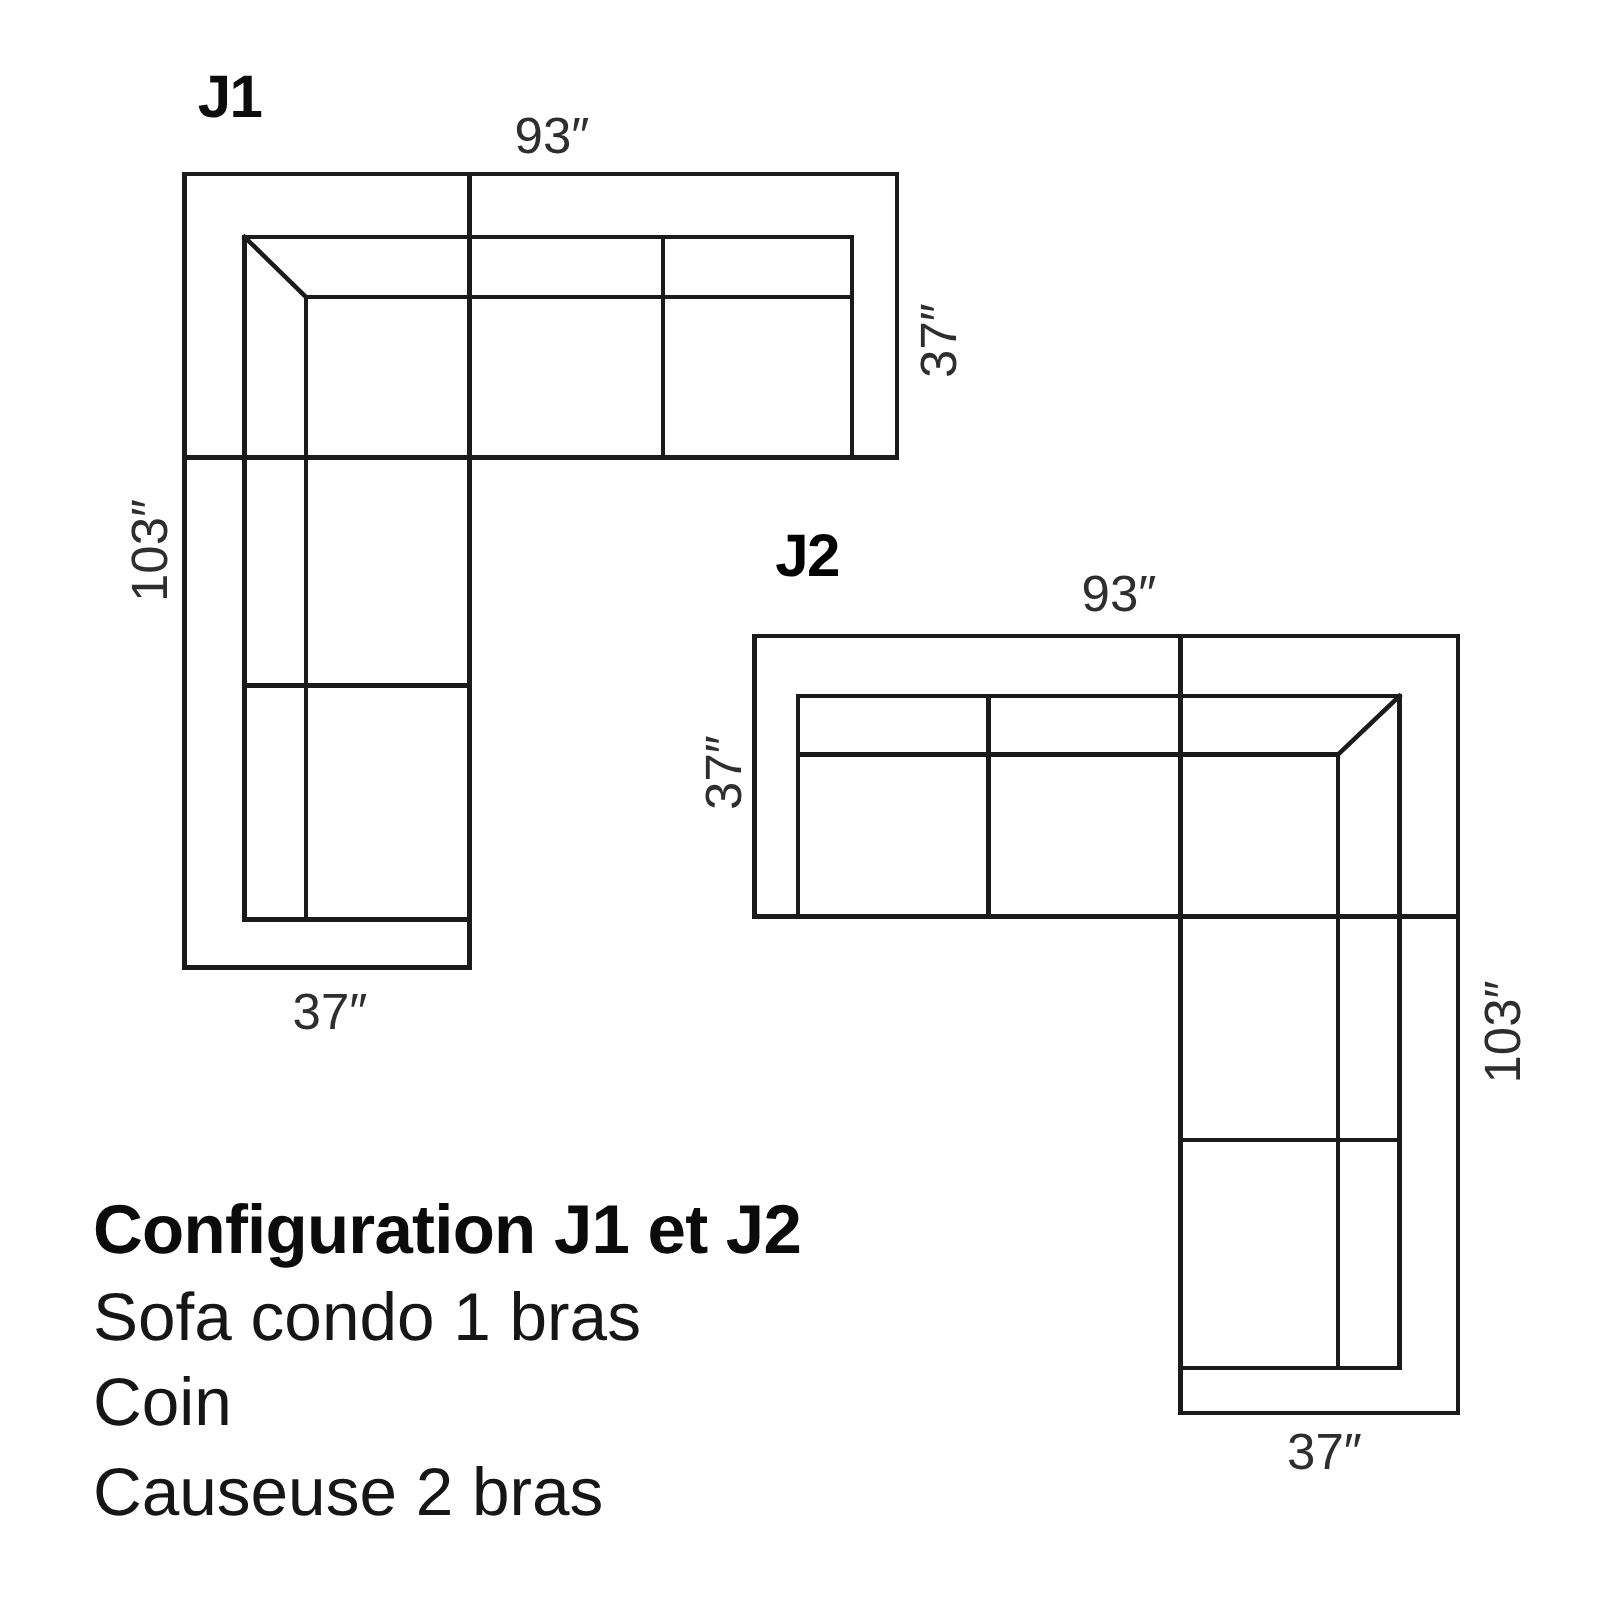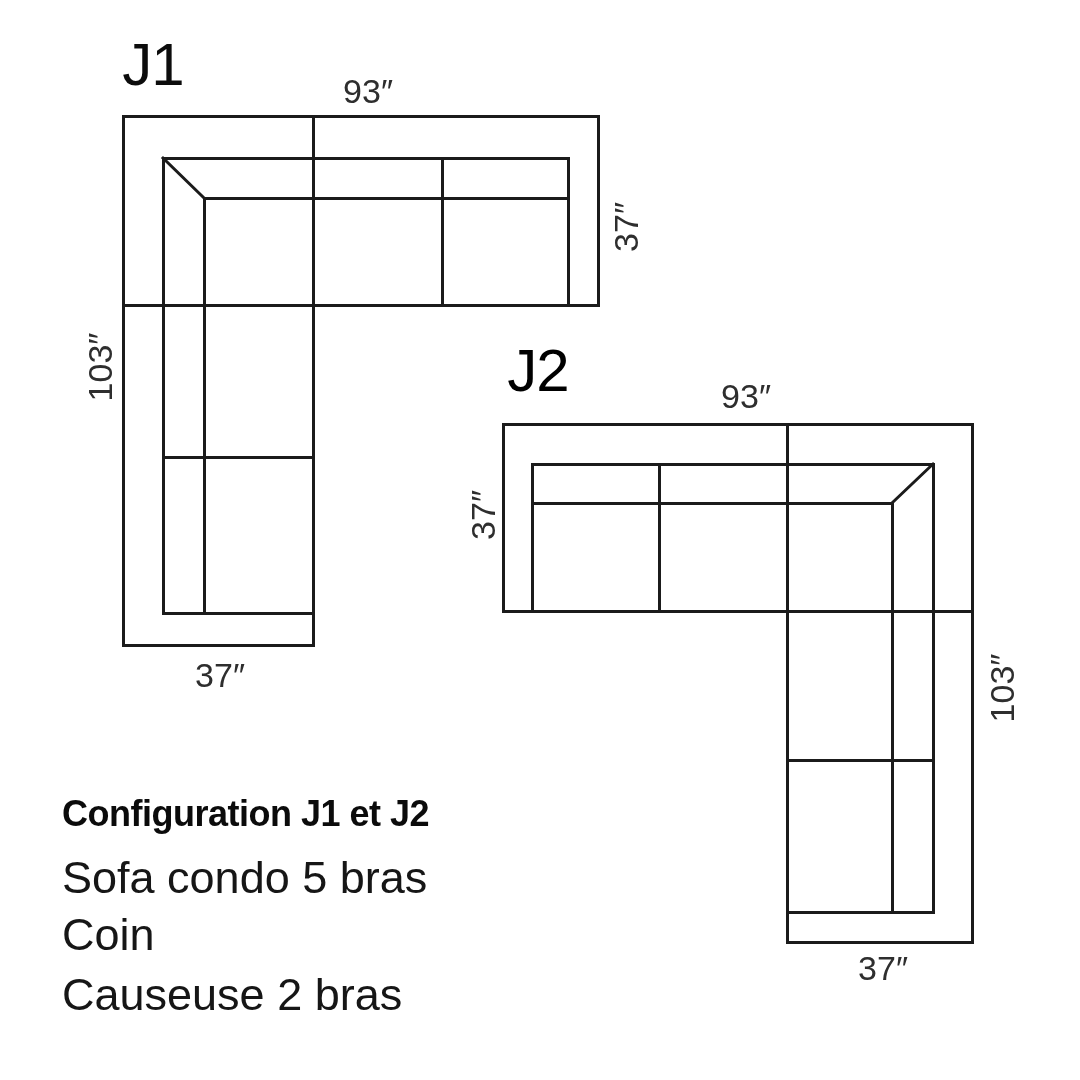--- a/index.html
+++ b/index.html
@@ -26,22 +26,22 @@
   }
   #overlay {
     position: absolute;
     left: 0;
     top: 0;
     width: 1080px;
     height: 1080px;
   }
   .diagram-title {
     position: absolute;
-    font-size: 60px;
-    font-weight: 400;
+    font-size: 40px;
+    font-weight: 700;
     letter-spacing: -1px;
     color: #0c0c0c;
     transform: translate(-50%, -50%);
     white-space: nowrap;
     line-height: 1;
   }
   .dim-label {
     position: absolute;
     font-size: 34px;
     font-weight: 400;
@@ -54,21 +54,21 @@
     left: 0;
     top: 0;
     width: 1080px;
     height: 1080px;
     pointer-events: none;
   }
   .caption-title {
     position: absolute;
     left: 62px;
     top: 796px;
-    font-size: 36px;
+    font-size: 46px;
     font-weight: 700;
     letter-spacing: -0.5px;
     color: #0b0b0b;
     line-height: 1;
     white-space: nowrap;
   }
   .caption-line {
     position: absolute;
     left: 62px;
     font-size: 45px;
@@ -127,18 +127,18 @@
       <div class="dim-label" style="left: 220px; top: 675px; color: rgb(46, 46, 46); transform: translate(-50%, -50%) rotate(0deg);">37″</div>
       <div class="diagram-title" style="left: 538px; top: 371px; color: #000000;">J2</div>
       <div class="dim-label" style="left: 746px; top: 396px; color: rgb(46, 46, 46); transform: translate(-50%, -50%) rotate(0deg);">93″</div>
       <div class="dim-label" style="left: 483px; top: 515px; color: rgb(46, 46, 46); transform: translate(-50%, -50%) rotate(-90deg);">37″</div>
       <div class="dim-label" style="left: 1002px; top: 688px; color: rgb(46, 46, 46); transform: translate(-50%, -50%) rotate(-90deg);">103″</div>
       <div class="dim-label" style="left: 883px; top: 968px; color: rgb(46, 46, 46); transform: translate(-50%, -50%) rotate(0deg);">37″</div>
     </div>
 
   <div class="caption">
     <div class="caption-title">Configuration J1 et J2</div>
-    <div class="caption-line caption-line-1">Sofa condo 5 bras</div>
+    <div class="caption-line caption-line-1">Sofa condo 1 bras</div>
     <div class="caption-line caption-line-2">Coin</div>
     <div class="caption-line caption-line-3">Causeuse 2 bras</div>
   </div>
 
 </div>
 
 </body></html>

